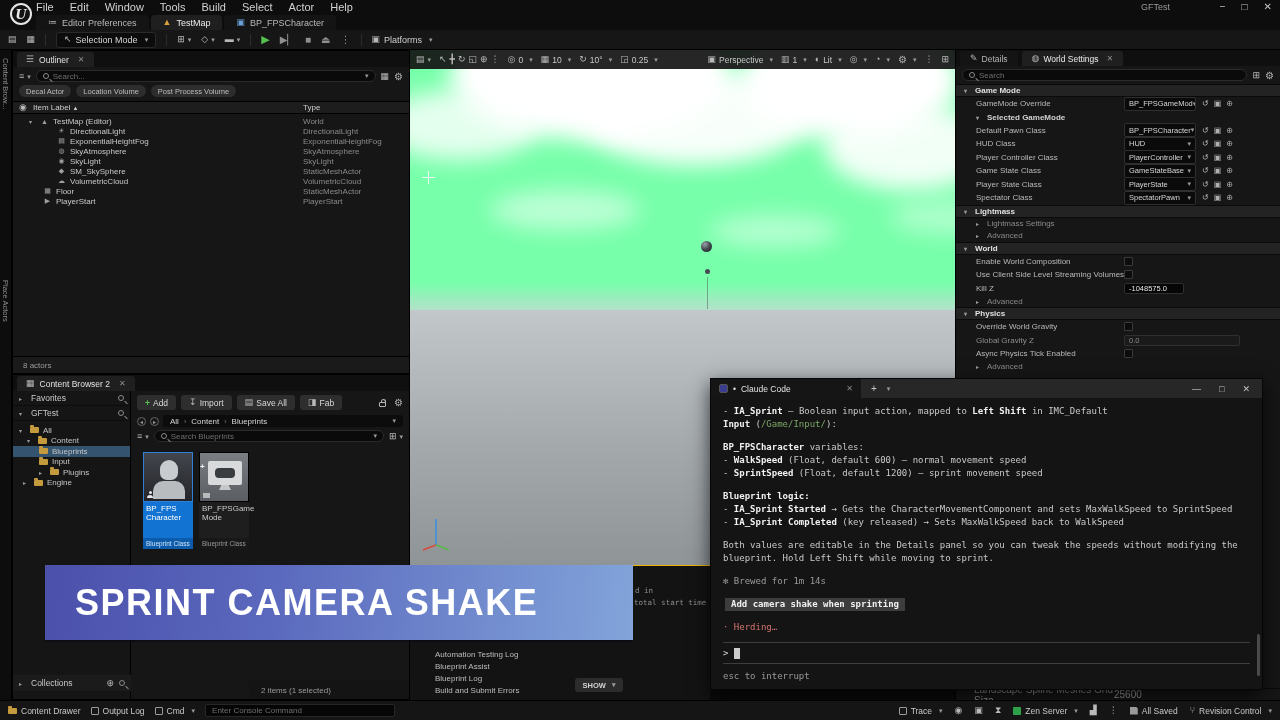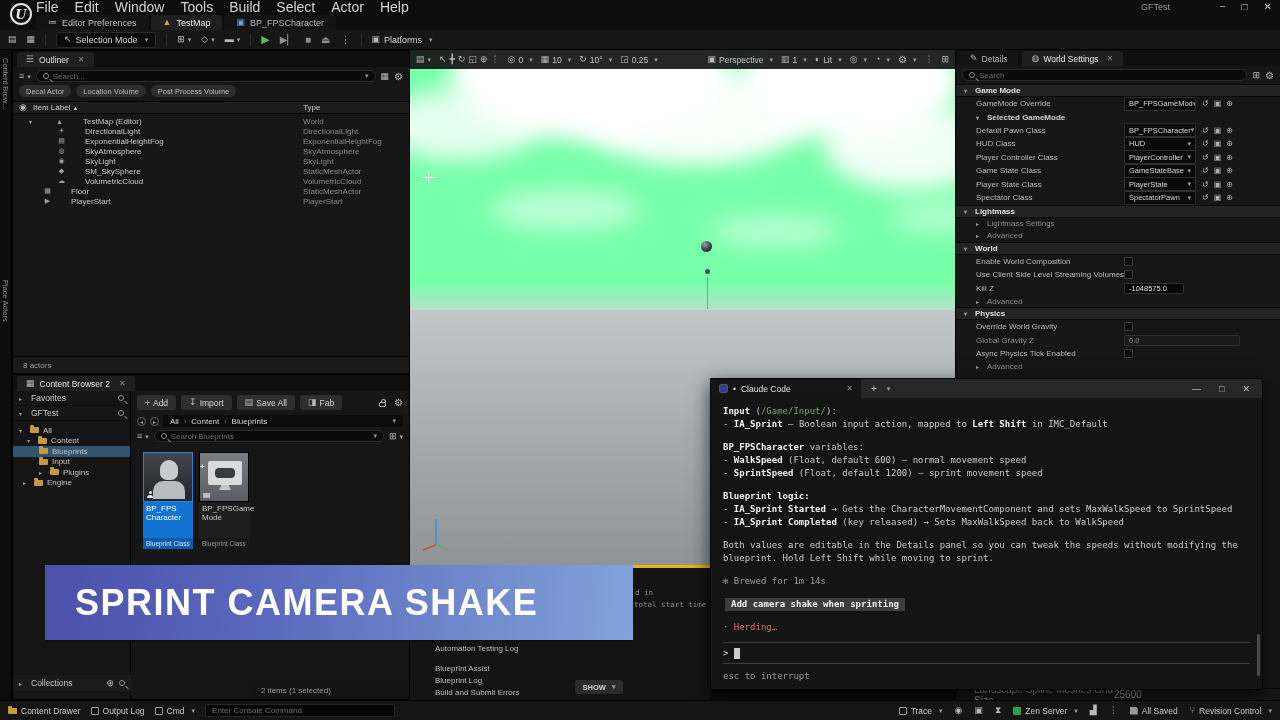--- a/index.html
+++ b/index.html
@@ -8,21 +8,21 @@
 #root{position:relative;width:1280px;height:720px;background:#0a0a0a;overflow:hidden}
 .abs{position:absolute}
 .r{display:flex;align-items:center}
 .dim{color:#8f8f8f}
 .ico{display:inline-block;color:#b9b9b9;font-size:9px;line-height:1}
 .caret{font-size:7px;color:#9a9a9a;margin-left:3px}
 input{background:transparent;border:none;outline:none;color:#cfcfcf;font-family:"Liberation Sans",sans-serif}
 input::placeholder{color:#6f6f6f}
 
 
-#menubar{left:0;top:0;width:1280px;height:14px;background:#0d0d0d;display:flex;align-items:center;padding-left:36px;gap:16px;font-size:14px;color:#d2d2d2}
+#menubar{left:0;top:0;width:1280px;height:14px;background:#0d0d0d;display:flex;align-items:center;padding-left:36px;gap:16px;font-size:11px;color:#d2d2d2}
 #logo{left:10px;top:3px;width:22px;height:22px;border:2px solid #e6e6e6;border-radius:50%;color:#e6e6e6;font-family:"DejaVu Serif",serif;font-style:italic;font-weight:bold;font-size:13px;display:flex;align-items:center;justify-content:center;background:#111;z-index:5}
 #wintitle{right:110px;top:2px;font-size:9px;color:#9a9a9a}
 #winbtns{right:8px;top:1px;display:flex;gap:16px;color:#c4c4c4;font-size:10px}
 #tabbar{left:0;top:14px;width:1280px;height:16px;background:#0d0d0d;display:flex;align-items:flex-end;padding-left:36px;font-size:9px}
 .atab{display:flex;align-items:center;gap:5px;height:15px;padding:0 12px;color:#b9b9b9;background:#141414;border-radius:4px 4px 0 0;margin-right:2px}
 .atab.active{background:#1f1f1f;color:#ececec}
 #toolbar{left:0;top:30px;width:1280px;height:20px;background:#161616;border-bottom:1px solid #000;display:flex;align-items:center;gap:10px;padding:0 8px;font-size:9px}
 .tbtn{display:flex;align-items:center;gap:4px;background:#0c0c0c;border:1px solid #2a2a2a;border-radius:3px;padding:2px 7px;color:#d6d6d6}
 .sep{width:1px;height:12px;background:#2c2c2c}
 .play{color:#55c24e;font-size:11px}
@@ -43,21 +43,21 @@
 .searchbox input{flex:1;font-size:8px;height:10px}
 .gear{color:#b5b5b5;font-size:10px}
 
 
 #outliner{left:12px;top:50px;width:398px;height:324px}
 #outliner .srow{display:flex;align-items:center;gap:5px;padding:3px 6px}
 .chips{display:flex;gap:5px;padding:0 6px 4px}
 .chip{background:#2d2d2d;border-radius:7px;font-size:7.5px;color:#bdbdbd;padding:1.5px 7px}
 .ohead{display:grid;grid-template-columns:14px 1fr 106px;align-items:center;background:#1d1d1d;border-top:1px solid #000;border-bottom:1px solid #000;height:13px;font-size:8px;color:#cfcfcf;padding-left:6px}
 .orow{display:grid;grid-template-columns:1fr 106px;align-items:center;height:10px;font-size:8px;color:#c9c9c9}
-.orow .lbl{display:flex;align-items:center;gap:19px;overflow:hidden;white-space:nowrap}
+.orow .lbl{display:flex;align-items:center;gap:4px;overflow:hidden;white-space:nowrap}
 .orow .typ{color:#8a8a8a}
 .i0{padding-left:16px}.i1{padding-left:30px}.i2{padding-left:44px}
 .tri{font-size:6px;color:#9a9a9a;width:7px}
 .rowico{font-size:7px;color:#9f9f9f;width:9px;text-align:center}
 .folder{width:9px;height:6px;background:#c49a3c;border-radius:1px;position:relative;flex:none}
 .folder::before{content:"";position:absolute;top:-2px;left:0;width:4px;height:2px;background:#c49a3c;border-radius:1px 1px 0 0}
 #ofoot{position:absolute;left:0;bottom:0;width:100%;height:17px;background:#1a1a1a;border-top:1px solid #000;display:flex;align-items:center;padding-left:10px;font-size:8px;color:#9a9a9a}
 
 
 #cbrowser{left:12px;top:374px;width:398px;height:326px}
@@ -113,21 +113,21 @@
 #grid{position:absolute;left:-60%;width:220%;top:-2px;height:240%;transform-origin:top center;transform:rotateX(63deg);background-image:repeating-linear-gradient(rgba(112,118,122,0) 0 37px,rgba(112,118,122,.5) 37px 38px),repeating-linear-gradient(90deg,rgba(112,118,122,0) 0 37px,rgba(112,118,122,.5) 37px 38px)}
 #crosshair{position:absolute;left:12px;top:121px;width:13px;height:13px;z-index:8}
 #crosshair::before{content:"";position:absolute;left:0;top:6px;width:13px;height:1px;background:#f3f3f3}
 #crosshair::after{content:"";position:absolute;left:6px;top:0;width:1px;height:13px;background:#f3f3f3}
 .ps-head{position:absolute;left:291px;top:191px;width:11px;height:11px;border-radius:50%;background:radial-gradient(circle at 35% 30%,#9aa0a8 0%,#3a3f46 55%,#23272c 100%);z-index:8}
 .ps-dot{position:absolute;left:295px;top:219px;width:5px;height:5px;border-radius:50%;background:#474c52;z-index:8}
 .ps-line{position:absolute;left:297px;top:227px;width:1px;height:32px;background:rgba(70,74,82,.45);z-index:8}
 #axis{position:absolute;left:8px;bottom:14px;z-index:8}
 
 
-#outputlog{left:410px;top:565px;width:300px;height:135px;background:#131313;border-top:3px solid #eab308}
+#outputlog{left:410px;top:565px;width:300px;height:135px;background:#131313;border-top:1px solid #eab308}
 .logfrag{position:absolute;font-family:"DejaVu Sans Mono",monospace;font-size:7.5px;color:#8e8e8e;white-space:nowrap}
 .logcat{position:absolute;left:25px;font-size:8px;color:#bdbdbd}
 #showbtn{position:absolute;left:165px;top:112px;width:48px;height:14px;background:#2c2c2c;border-radius:3px;display:flex;align-items:center;justify-content:center;gap:3px;font-size:7.5px;font-weight:bold;color:#d2d2d2}
 
 
 #rightpanel{left:955px;top:50px;width:325px;height:650px;background:#161616;border-left:1px solid #000;font-size:8.5px}
 #rptabs{height:16px;background:#0f0f0f;display:flex;align-items:flex-end}
 .rptab{display:flex;align-items:center;gap:4px;height:15px;padding:0 10px;font-size:8.5px;color:#b5b5b5;background:#141414;border-radius:3px 3px 0 0;margin-left:4px}
 .rptab.active{background:#1f1f1f;color:#ececec}
 #rpsearch{display:flex;align-items:center;gap:5px;padding:3px 6px}
@@ -563,21 +563,21 @@
     <svg id="axis" width="36" height="42">
       <line x1="18" y1="36" x2="18" y2="10" stroke="#3f8fe0" stroke-width="1.6"></line>
       <line x1="18" y1="36" x2="5" y2="41" stroke="#d84b3f" stroke-width="1.6"></line>
       <line x1="18" y1="36" x2="31" y2="41" stroke="#57b94c" stroke-width="1.6"></line>
     </svg>
   </div>
 
   <div id="outputlog" class="abs">
     <span class="logfrag" style="left:225px;top:20px">d in</span>
     <span class="logfrag" style="left:215px;top:32px">r total start time 0, '</span>
-    <span class="logcat" style="top:76px">Automation Testing Log</span>
+    <span class="logcat" style="top:84px">Automation Testing Log</span>
     <span class="logcat" style="top:96px">Blueprint Assist</span>
     <span class="logcat" style="top:108px">Blueprint Log</span>
     <span class="logcat" style="top:120px">Build and Submit Errors</span>
     <div id="showbtn">
         <span>SHOW</span>
         <span class="caret">▾</span>
       </div>
   </div>
 
   <div id="rightpanel" class="abs">
@@ -766,22 +766,22 @@
       </div>
       <span id="tnew">+</span>
       <span id="tdd">▾</span>
       <div id="tbtns">
         <span>—</span>
         <span>□</span>
         <span>✕</span>
       </div>
     </div>
     <div id="tbody">
+      <div class="tl"><span>- </span><span class="b">IA_Sprint</span><span> — Boolean input action, mapped to </span><span class="b">Left Shift</span><span> in IMC_Default</span></div>
       <div class="tl"><span class="b">Input </span><span>(</span><span class="g">/Game/Input/</span><span>):</span></div>
-      <div class="tl"><span>- </span><span class="b">IA_Sprint</span><span> — Boolean input action, mapped to </span><span class="b">Left Shift</span><span> in IMC_Default</span></div>
       <div class="blank"></div>
       <div class="tl"><span class="b">BP_FPSCharacter</span><span> variables:</span></div>
       <div class="tl"><span>- </span><span class="b">WalkSpeed</span><span> (Float, default 600) — normal movement speed</span></div>
       <div class="tl"><span>- </span><span class="b">SprintSpeed</span><span> (Float, default 1200) — sprint movement speed</span></div>
       <div class="blank"></div>
       <div class="tl"><span class="b">Blueprint logic:</span></div>
       <div class="tl"><span>- </span><span class="b">IA_Sprint Started</span><span> → Gets the CharacterMovementComponent and sets MaxWalkSpeed to SprintSpeed</span></div>
       <div class="tl"><span>- </span><span class="b">IA_Sprint Completed</span><span> (key released) → Sets MaxWalkSpeed back to WalkSpeed</span></div>
       <div class="blank"></div>
       <div class="tl"><span>Both values are editable in the Details panel so you can tweak the speeds without modifying the</span></div>

